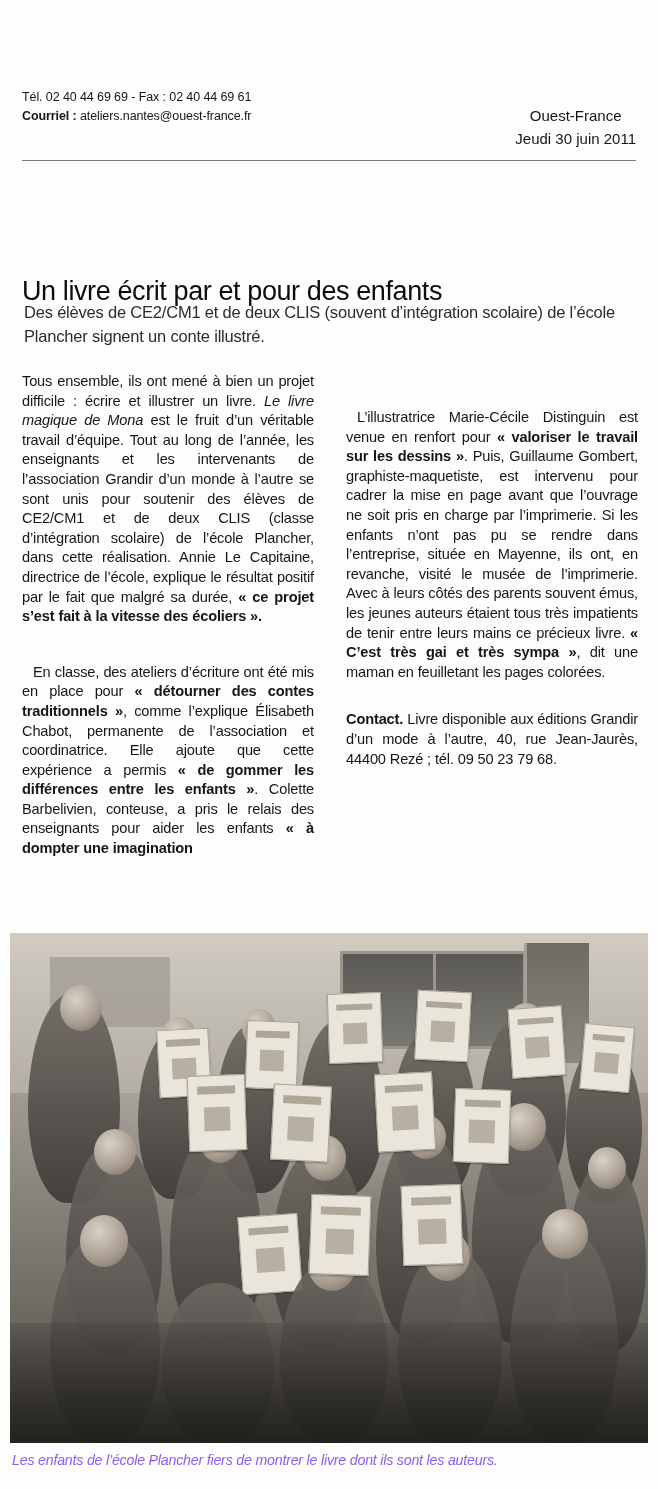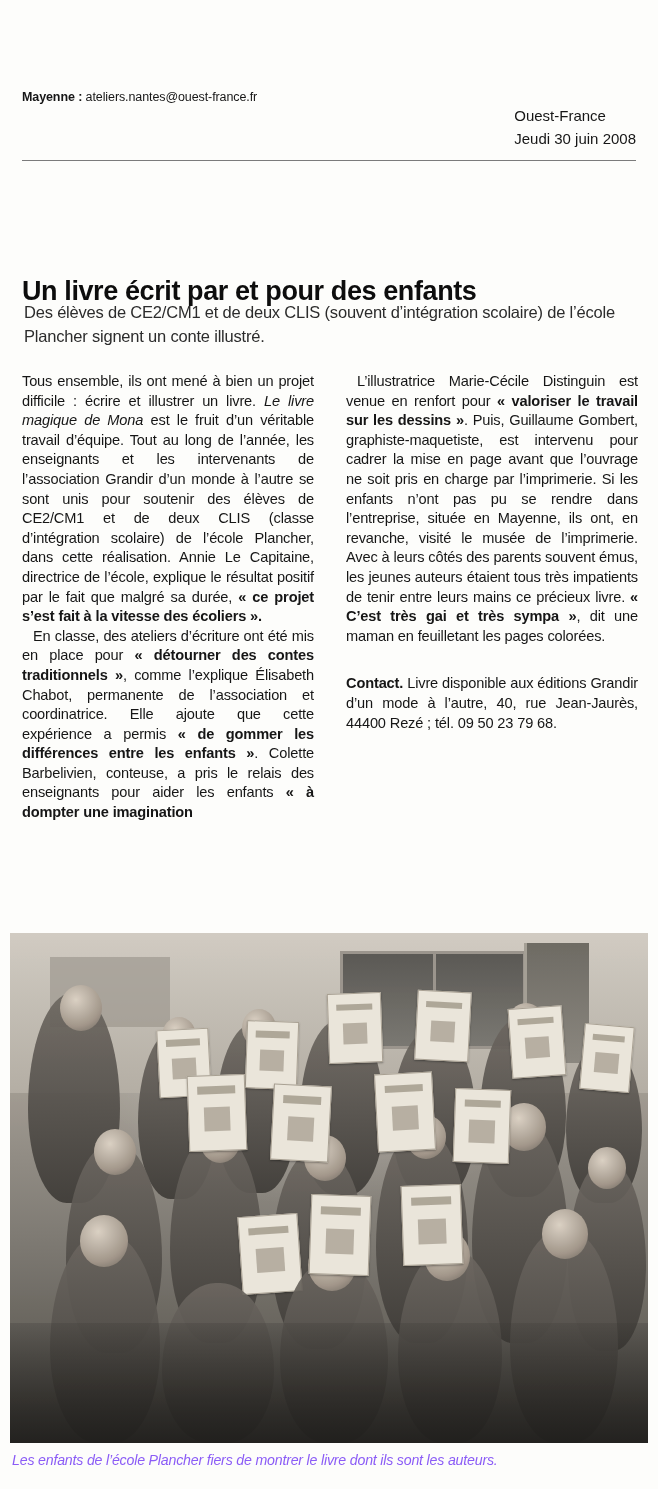--- a/index.html
+++ b/index.html
@@ -34,21 +34,21 @@
   .masthead-left {
     font-size: 12.5px;
     line-height: 19px;
     color: #161616;
     letter-spacing: -0.1px;
   }
   .masthead-left .lbl {
     font-weight: bold;
   }
   .masthead-right {
-    text-align: left;
+    text-align: center;
     font-size: 15px;
     line-height: 23px;
     color: #161616;
     padding-top: 16px;
   }
   .rule {
     position: absolute;
     left: 22px;
     top: 160px;
     width: 614px;
@@ -56,21 +56,21 @@
     background: #7b7b7b;
   }
 
   
   .headline {
     position: absolute;
     left: 22px;
     top: 258px;
     width: 614px;
     font-size: 27px;
-    font-weight: bold;
+    font-weight: normal;
     letter-spacing: -0.4px;
     color: #0d0d0d;
   }
   .standfirst {
     position: absolute;
     left: 24px;
     top: 300px;
     width: 600px;
     font-size: 16.5px;
     line-height: 24px;
@@ -93,20 +93,21 @@
     line-height: 19.6px;
     text-align: justify;
     color: #161616;
     letter-spacing: -0.15px;
   }
   .col p {
     margin: 0;
   }
   .col p.indent {
     text-indent: 11px;
+    margin-top: 36px;
   }
   .b { font-weight: bold; }
   .i { font-style: italic; }
   .contact-lead { font-weight: bold; }
 
   
   .photo-wrap {
     position: absolute;
     left: 10px;
     top: 933px;
@@ -192,27 +193,28 @@
     letter-spacing: -0.2px;
   }
 </style>
 </head>
 <body>
 
 <div class="page">
 
   <div class="masthead">
     <div class="masthead-left">
+      <div>Tél. 02 40 44 69 69 - Fax : 02 40 44 69 61</div>
       <div>
-        <span class="lbl">Mayenne :</span><span> ateliers.nantes@ouest-france.fr</span>
+        <span class="lbl">Courriel :</span><span> ateliers.nantes@ouest-france.fr</span>
       </div>
     </div>
     <div class="masthead-right">
       <div>Ouest-France</div>
-      <div>Jeudi 30 juin 2008</div>
+      <div>Jeudi 30 juin 2011</div>
     </div>
   </div>
 
   <div class="rule"></div>
 
   <h1 class="headline">Un livre écrit par et pour des enfants</h1>
   <div class="standfirst">Des élèves de CE2/CM1 et de deux CLIS (souvent d’intégration scolaire) de l’école Plancher signent un conte illustré.</div>
 
   <div class="columns">
     <div class="col">

